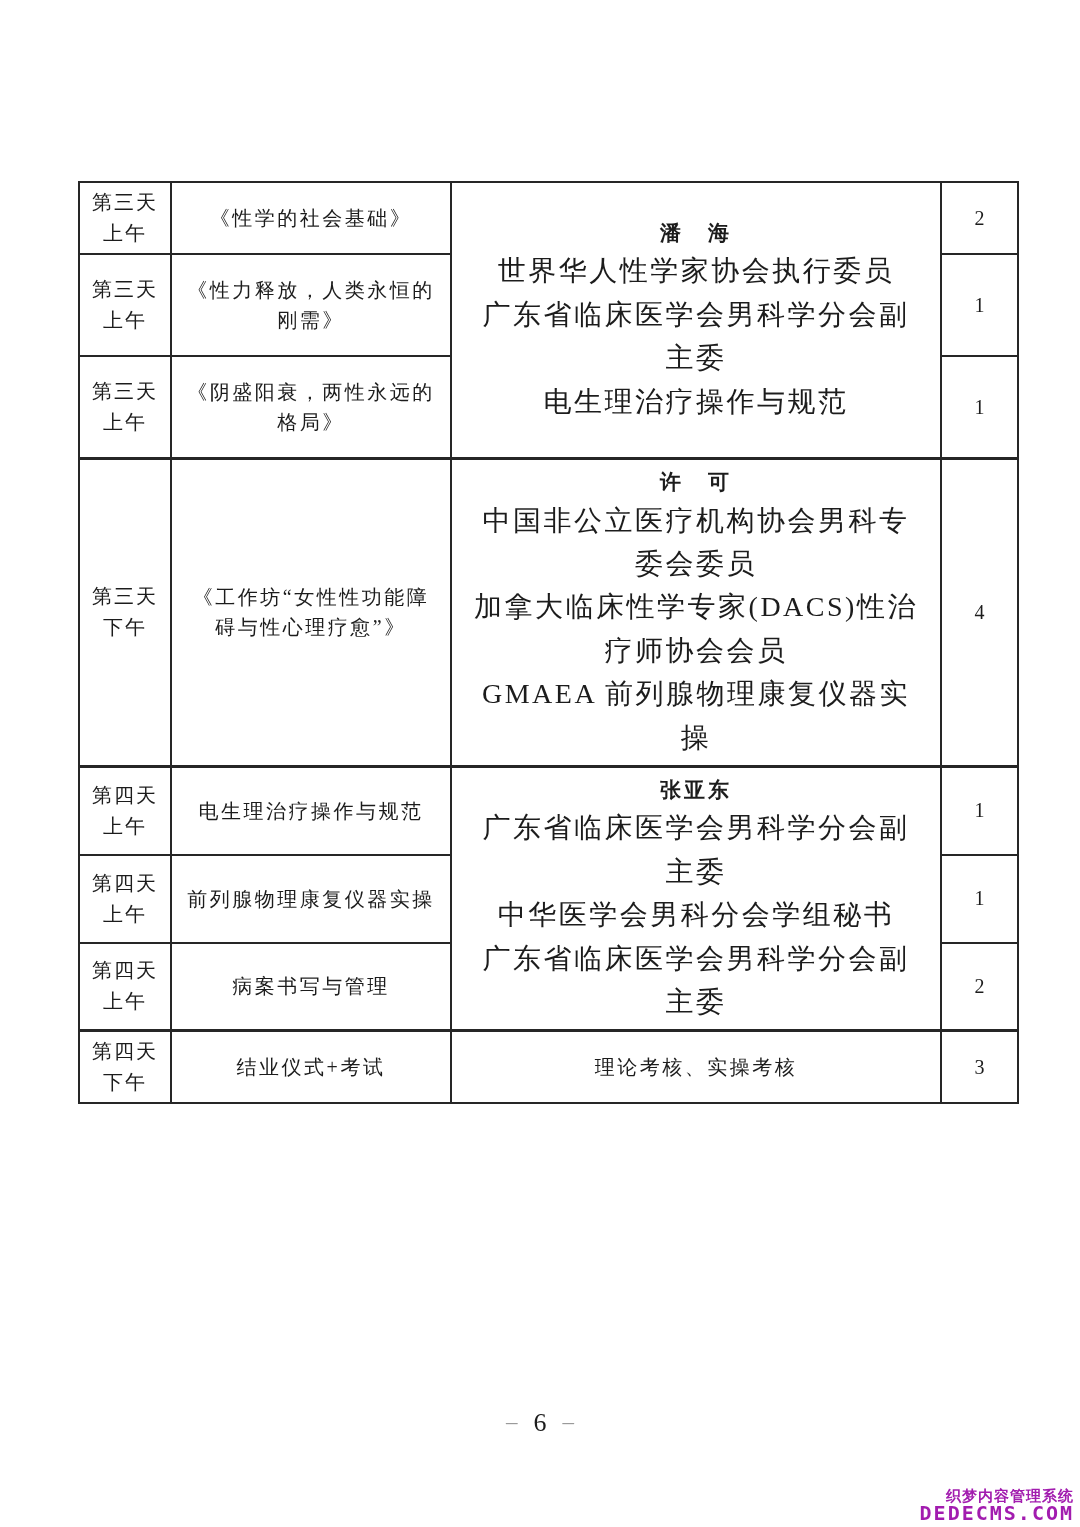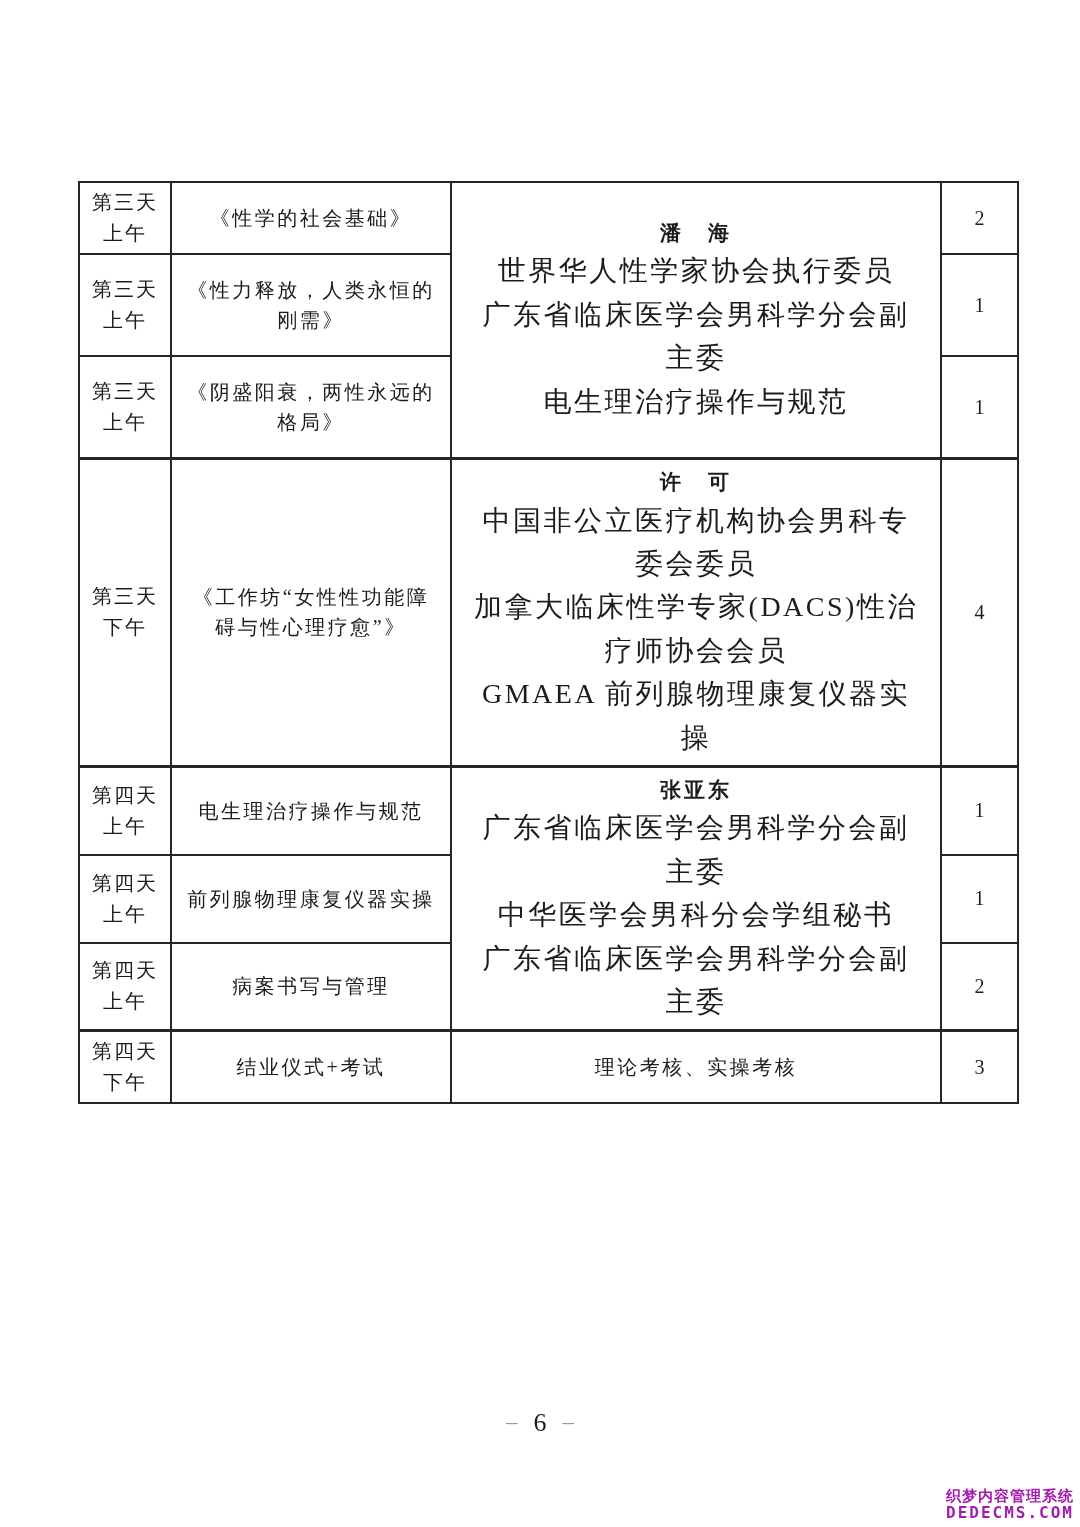--- a/index.html
+++ b/index.html
@@ -100,21 +100,21 @@
   .watermark .wm-cn {
     font-family: "DejaVu Sans", "Liberation Sans", sans-serif;
     font-weight: bold;
     font-size: 15px;
     letter-spacing: 1px;
     line-height: 17px;
   }
   .watermark .wm-en {
     font-family: "DejaVu Sans Mono", "Liberation Mono", monospace;
     font-weight: bold;
-    font-size: 16px;
+    font-size: 20px;
     letter-spacing: 2px;
     line-height: 16px;
   }
 </style>
 </head>
 <body>
 
 <div class="page">
 
   <table class="schedule">

